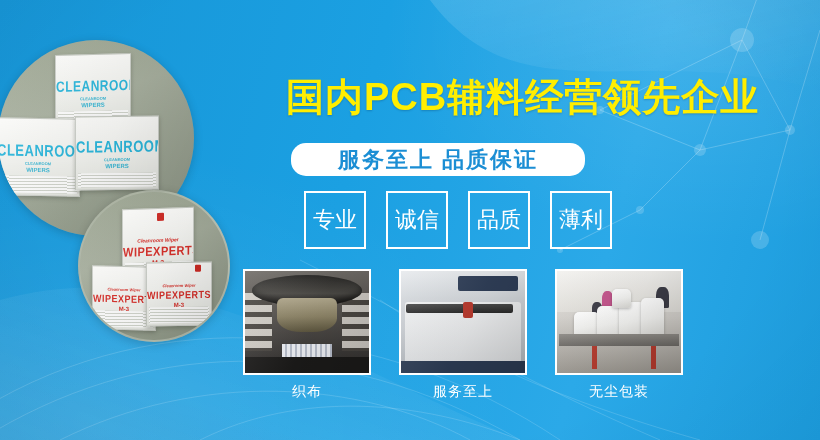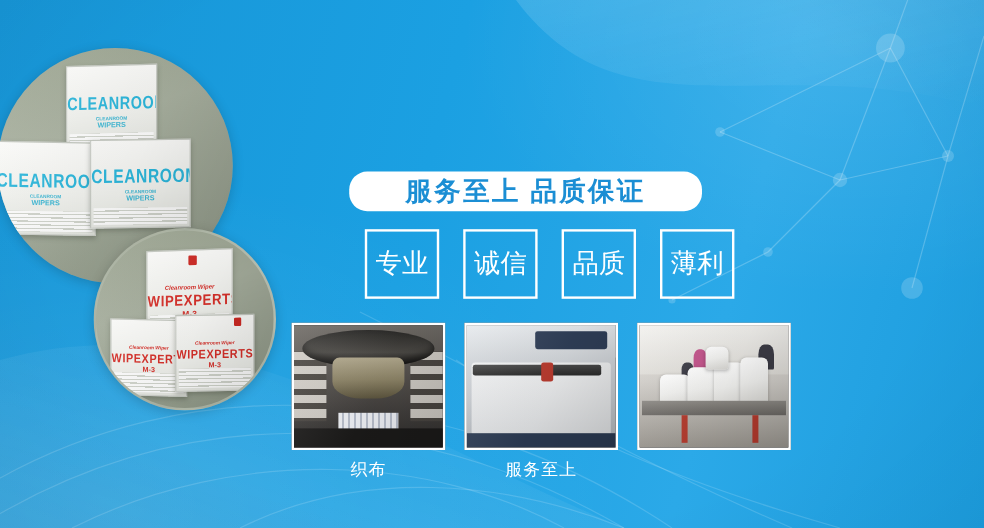--- a/index.html
+++ b/index.html
@@ -162,21 +162,21 @@
     letter-spacing: 0px;
     white-space: nowrap;
   }
 
   
   .photo-strip {
     position: absolute;
     left: 243px;
     top: 269px;
     display: flex;
-    gap: 16px;
+    gap: 28px;
   }
   .photo-card { width: 128px; }
   .photo-frame {
     width: 128px;
     height: 106px;
     border: 2px solid #ffffff;
     box-sizing: border-box;
     overflow: hidden;
     position: relative;
     background: #2a2a2a;
@@ -358,20 +358,21 @@
         <span class="sub1" style="top:20px;font-size:4px;font-style:italic;">Cleanroom Wiper</span>
         <span class="brand" style="top:27px;font-size:9px;">WIPEXPERTS</span>
         <span class="sub2" style="top:39px;font-size:6px;">M-3</span>
         <div class="stamp" style="left:48px;top:2px;width:6px;height:7px;"></div>
         <div class="ridges" style="height:26%;"></div>
       </div>
     </div>
     <div class="soft"></div>
   </div>
 
+  <div class="headline">国内PCB辅料经营领先企业</div>
 
   <div class="subtitle-band">
     <span class="txt">服务至上 品质保证</span>
   </div>
 
   <div class="tagbox-row">
     <div class="tagbox">专业</div>
     <div class="tagbox">诚信</div>
     <div class="tagbox">品质</div>
     <div class="tagbox">薄利</div>
@@ -425,16 +426,17 @@
           <div class="pk-bag" style="left:32%;top:34%;width:20%;height:36%;"></div>
           <div class="pk-bag" style="left:50%;top:30%;width:20%;height:40%;"></div>
           <div class="pk-bag" style="left:68%;top:26%;width:18%;height:40%;"></div>
           <div class="pk-bag" style="left:44%;top:18%;width:16%;height:18%;"></div>
           <div class="pk-table"></div>
           <div class="pk-leg" style="left:28%;"></div>
           <div class="pk-leg" style="left:76%;"></div>
         </div>
         <div class="soft"></div>
       </div>
+      <div class="photo-caption">无尘包装</div>
     </div>
 
   </div>
 </div>
 
 </body></html>

